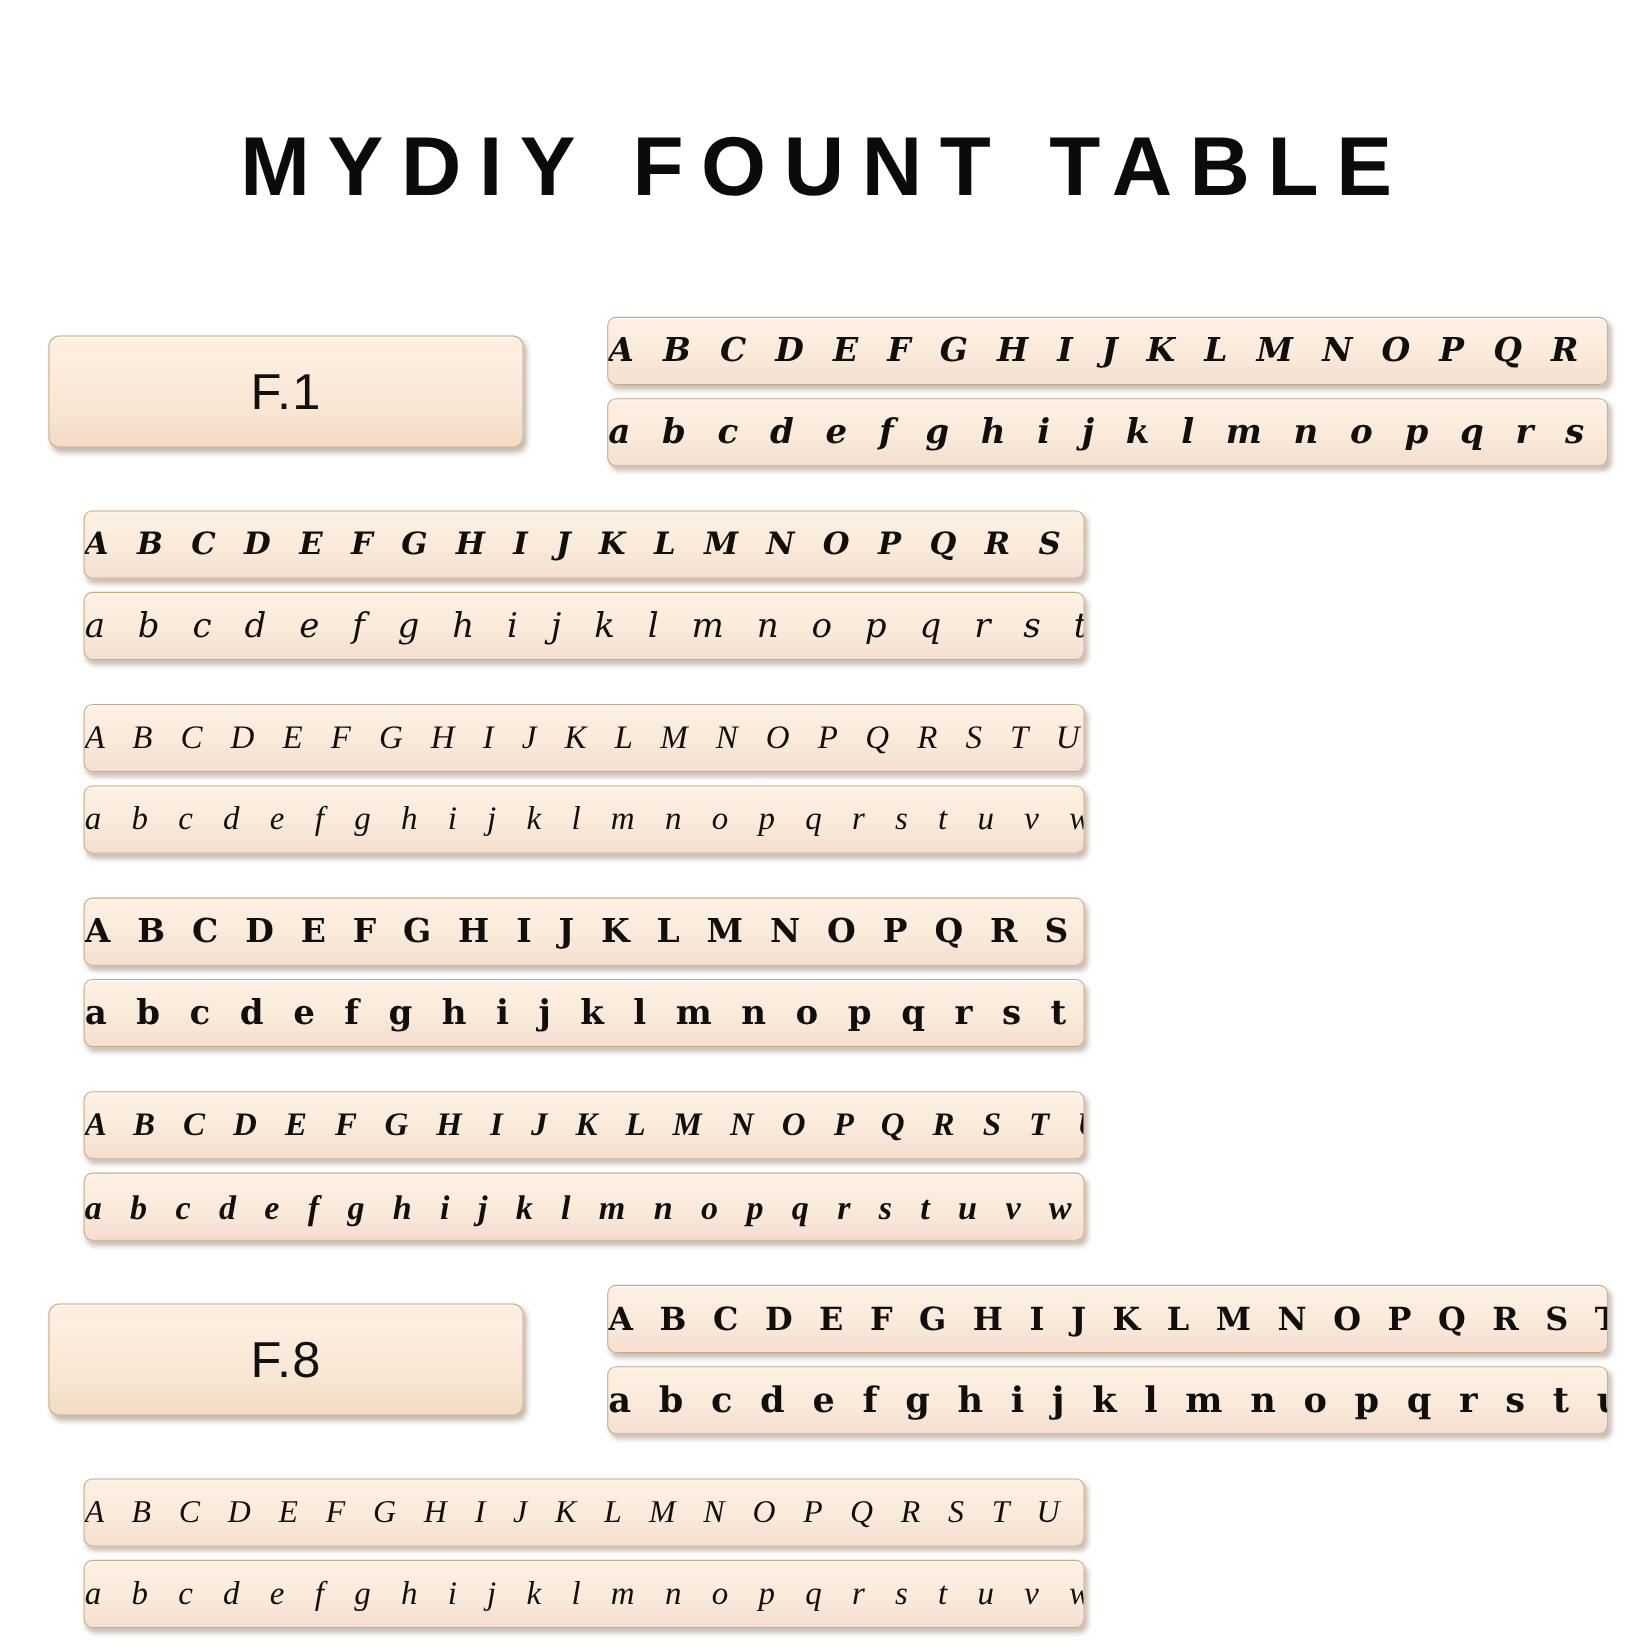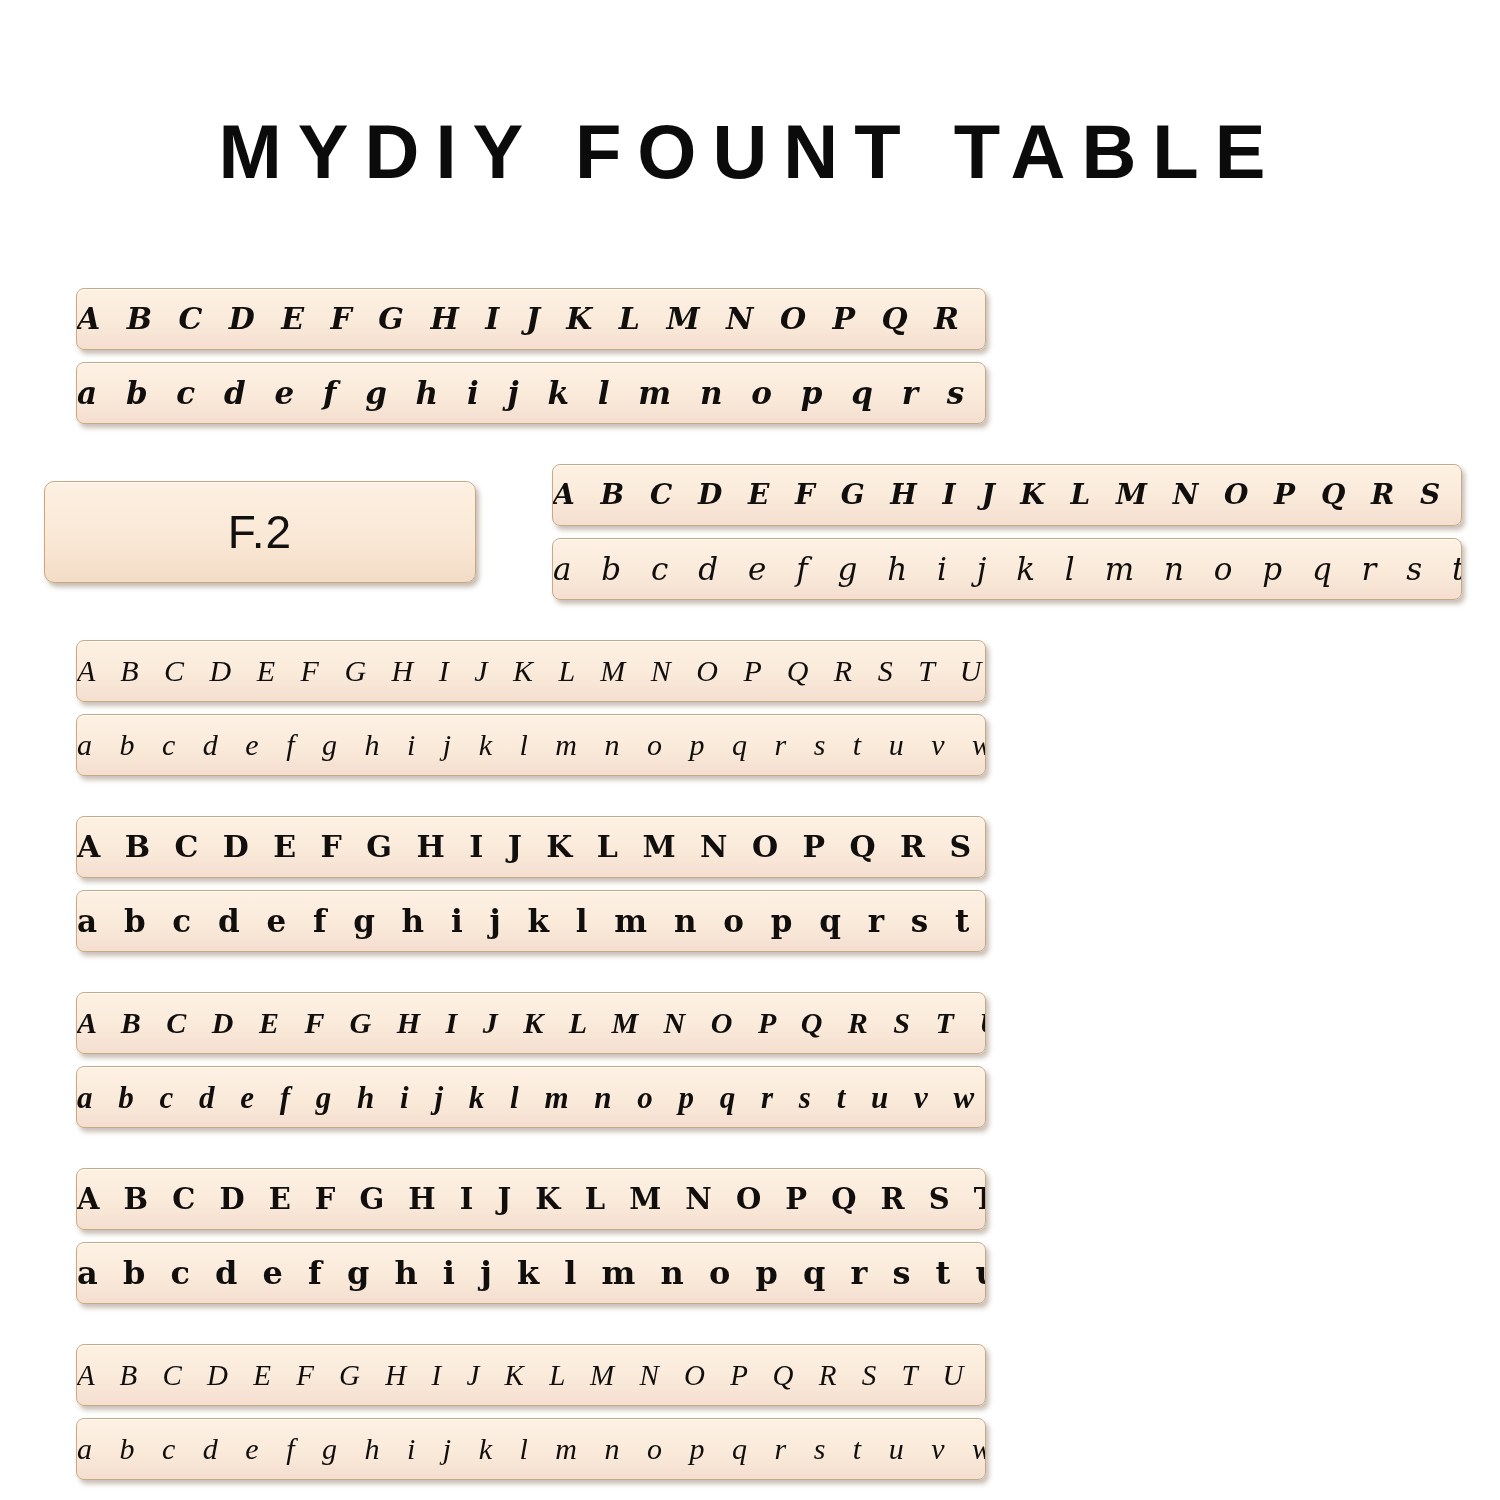--- a/index.html
+++ b/index.html
@@ -187,78 +187,81 @@
 </head>
 <body>
 
 <div class="page">
 
   <div class="title">MYDIY FOUNT TABLE</div>
 
   <div class="rows">
 
     <div class="row">
+      <div class="label-plate">
+        <span class="label-text">F.1</span>
+      </div>
       <div class="strips">
         <div class="strip">
           <span class="glyphs s-script-upper">A B C D E F G H I J K L M N O P Q R S T U V W S Y Z</span>
         </div>
         <div class="strip">
           <span class="glyphs s-script-lower">a b c d e f g h i j k l m n o p q r s t u v w s y z</span>
         </div>
       </div>
     </div>
 
     <div class="row">
+      <div class="strips">
+        <div class="strip">
+          <span class="glyphs s-fancy-upper">A B C D E F G H I J K L M N O P Q R S T U V W S Y Z</span>
+        </div>
+        <div class="strip">
+          <span class="glyphs s-fancy-lower">a b c d e f g h i j k l m n o p q r s t u v w s y z</span>
+        </div>
+      </div>
+    </div>
+
+    <div class="row">
+      <div class="strips">
+        <div class="strip">
+          <span class="glyphs s-thin-upper">A B C D E F G H I J K L M N O P Q R S T U V W S Y Z</span>
+        </div>
+        <div class="strip">
+          <span class="glyphs s-thin-lower">a b c d e f g h i j k l m n o p q r s t u v w s y z</span>
+        </div>
+      </div>
+    </div>
+
+    <div class="row">
+      <div class="strips">
+        <div class="strip">
+          <span class="glyphs s-slab-upper">A B C D E F G H I J K L M N O P Q R S T U V W S Y Z</span>
+        </div>
+        <div class="strip">
+          <span class="glyphs s-slab-lower">a b c d e f g h i j k l m n o p q r s t u v w s y z</span>
+        </div>
+      </div>
+    </div>
+
+    <div class="row">
+      <div class="strips">
+        <div class="strip">
+          <span class="glyphs s-casual-upper">A B C D E F G H I J K L M N O P Q R S T U V W S Y Z</span>
+        </div>
+        <div class="strip">
+          <span class="glyphs s-casual-lower">a b c d e f g h i j k l m n o p q r s t u v w s y z</span>
+        </div>
+      </div>
+    </div>
+
+    <div class="row">
       <div class="label-plate">
-        <span class="label-text">F.2</span>
-      </div>
-      <div class="strips">
-        <div class="strip">
-          <span class="glyphs s-fancy-upper">A B C D E F G H I J K L M N O P Q R S T U V W S Y Z</span>
-        </div>
-        <div class="strip">
-          <span class="glyphs s-fancy-lower">a b c d e f g h i j k l m n o p q r s t u v w s y z</span>
-        </div>
-      </div>
-    </div>
-
-    <div class="row">
-      <div class="strips">
-        <div class="strip">
-          <span class="glyphs s-thin-upper">A B C D E F G H I J K L M N O P Q R S T U V W S Y Z</span>
-        </div>
-        <div class="strip">
-          <span class="glyphs s-thin-lower">a b c d e f g h i j k l m n o p q r s t u v w s y z</span>
-        </div>
-      </div>
-    </div>
-
-    <div class="row">
-      <div class="strips">
-        <div class="strip">
-          <span class="glyphs s-slab-upper">A B C D E F G H I J K L M N O P Q R S T U V W S Y Z</span>
-        </div>
-        <div class="strip">
-          <span class="glyphs s-slab-lower">a b c d e f g h i j k l m n o p q r s t u v w s y z</span>
-        </div>
-      </div>
-    </div>
-
-    <div class="row">
-      <div class="strips">
-        <div class="strip">
-          <span class="glyphs s-casual-upper">A B C D E F G H I J K L M N O P Q R S T U V W S Y Z</span>
-        </div>
-        <div class="strip">
-          <span class="glyphs s-casual-lower">a b c d e f g h i j k l m n o p q r s t u v w s y z</span>
-        </div>
-      </div>
-    </div>
-
-    <div class="row">
+        <span class="label-text">F.8</span>
+      </div>
       <div class="strips">
         <div class="strip">
           <span class="glyphs s-blackletter-upper">A B C D E F G H I J K L M N O P Q R S T U V W S Y Z</span>
         </div>
         <div class="strip">
           <span class="glyphs s-blackletter-lower">a b c d e f g h i j k l m n o p q r s t u v w s y z</span>
         </div>
       </div>
     </div>
 

